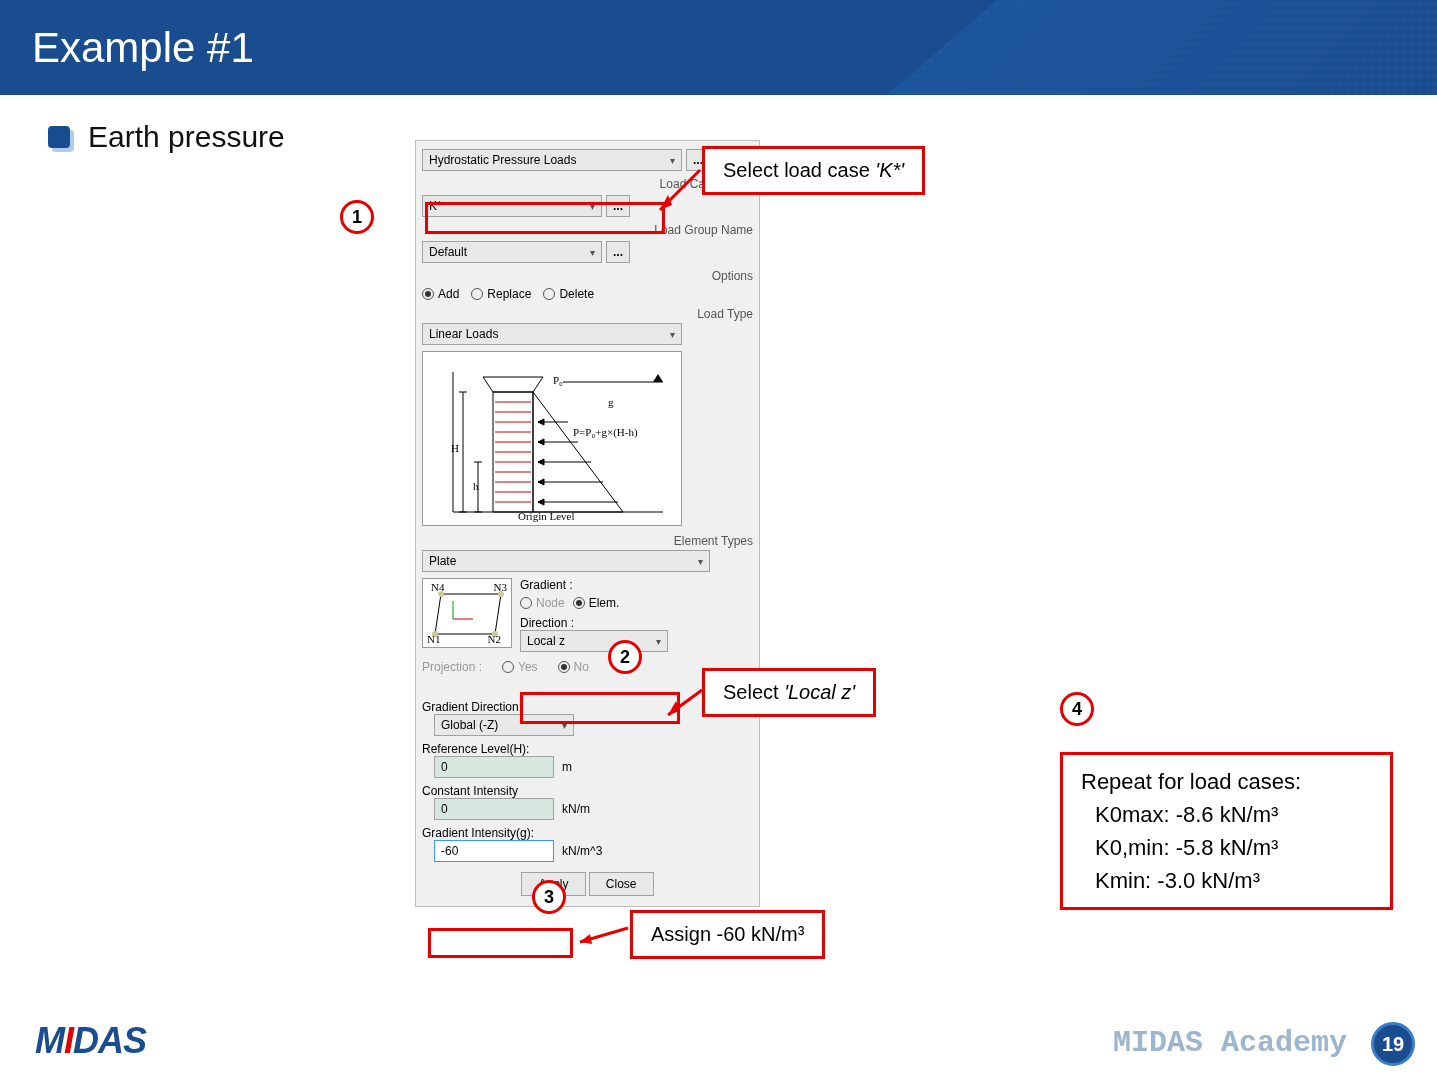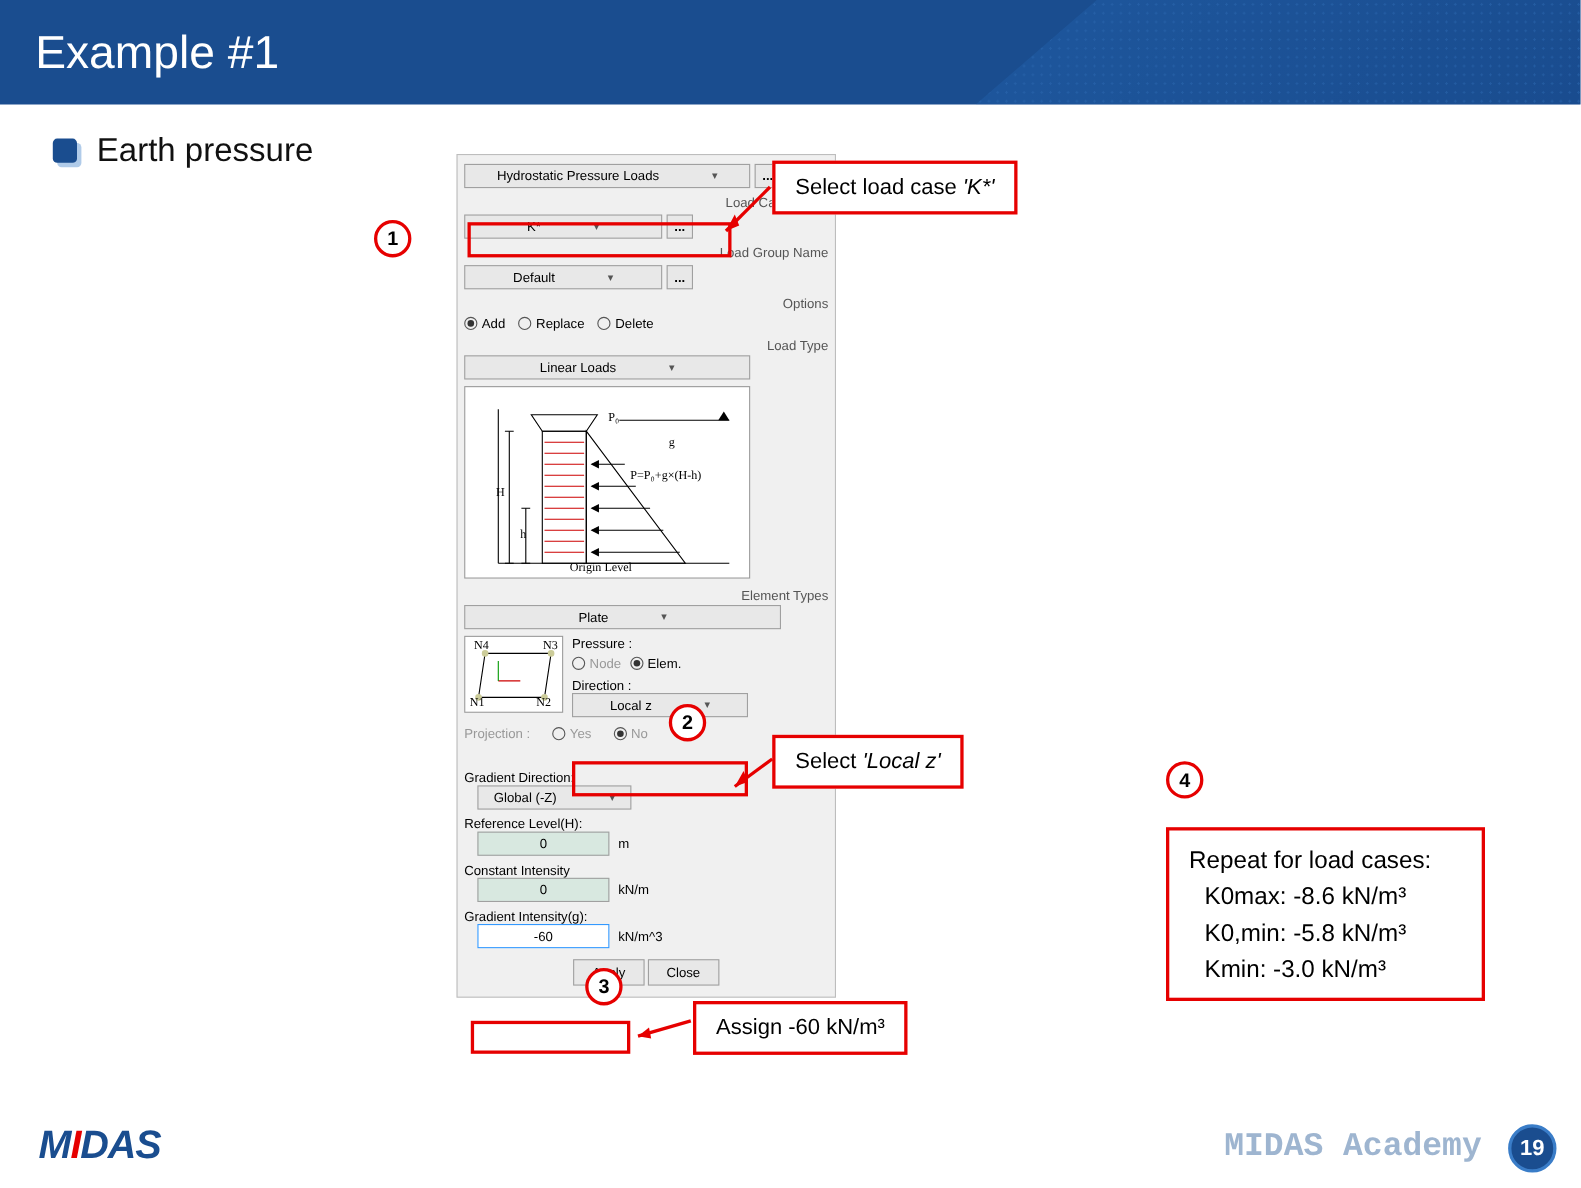--- a/index.html
+++ b/index.html
@@ -83,21 +83,21 @@
     padding: 4px 6px 10px;
   }
   .row { margin: 4px 0; }
   .combo, .inp {
     background: #e8e8e8;
     border: 1px solid #a0a0a0;
     padding: 2px 6px;
     height: 22px;
     display: inline-flex;
     align-items: center;
-    justify-content: center;
+    justify-content: space-between;
     font-size: 12px;
     gap: 48px;
   }
   .combo .chev { font-size: 10px; color: #555; }
   .dots-btn {
     width: 24px;
     height: 22px;
     background: #e8e8e8;
     border: 1px solid #a0a0a0;
     display: inline-flex;
@@ -340,33 +340,33 @@
             <circle cx="18" cy="15" r="3" fill="#cc9"></circle>
           <line x1="30" y1="40" x2="50" y2="40" stroke="#c00"></line>
             <line x1="30" y1="40" x2="30" y2="22" stroke="#090"></line>
         </svg>
         <span class="diag-label" style="bottom:2px;left:4px;">N1</span>
         <span class="diag-label" style="bottom:2px;right:10px;">N2</span>
         <span class="diag-label" style="top:2px;right:4px;">N3</span>
         <span class="diag-label" style="top:2px;left:8px;">N4</span>
       </div>
       <div style="flex:1;">
-        <div style="font-size:12px;">Pressure :</div>
+        <div style="font-size:12px;">Gradient :</div>
         <div class="radio-row" style="gap:8px;">
           <span class="radio" style="color:#999;">
               <span class="radio-dot"></span>
               <span>Node</span>
             </span>
           <span class="radio">
               <span class="radio-dot sel"></span>
               <span>Elem.</span>
             </span>
         </div>
         <div style="font-size:12px;margin-top:6px;">Direction :</div>
-        <div class="combo" style="width:160px;">
+        <div class="combo" style="width:148px;">
           <span>Local z</span>
           <span class="chev">▾</span>
         </div>
       </div>
     </div>
 
     <div style="display:flex;align-items:center;gap:20px;margin-top:8px;color:#999;">
       <span>Projection :</span>
       <span class="radio">
           <span class="radio-dot"></span>
@@ -434,21 +434,21 @@
 
 <div class="callout" style="top:146px;left:702px;">
   <span>Select load case </span><em>'K*'</em>
 </div>
 <div class="callout" style="top:668px;left:702px;">
   <span>Select </span><em>'Local z'</em>
 </div>
 <div class="callout" style="top:910px;left:630px;">
   <span>Assign -60 kN/m³</span>
 </div>
-<div class="callout" style="top:752px;left:1060px;width:290px;font-size:22px;line-height:1.5;">
+<div class="callout" style="top:752px;left:1060px;width:333px;font-size:22px;line-height:1.5;">
   <div>Repeat for load cases:</div>
   <div style="padding-left:14px;">K0max: -8.6 kN/m³</div>
   <div style="padding-left:14px;">K0,min: -5.8 kN/m³</div>
   <div style="padding-left:14px;">Kmin: -3.0 kN/m³</div>
 </div>
 
 <svg class="arrow-svg" style="top:165px;left:650px;width:60px;height:55px;">
   <line x1="50" y1="5" x2="10" y2="45"></line>
   <polygon points="10,45 22,40 18,30"></polygon>
 </svg>

